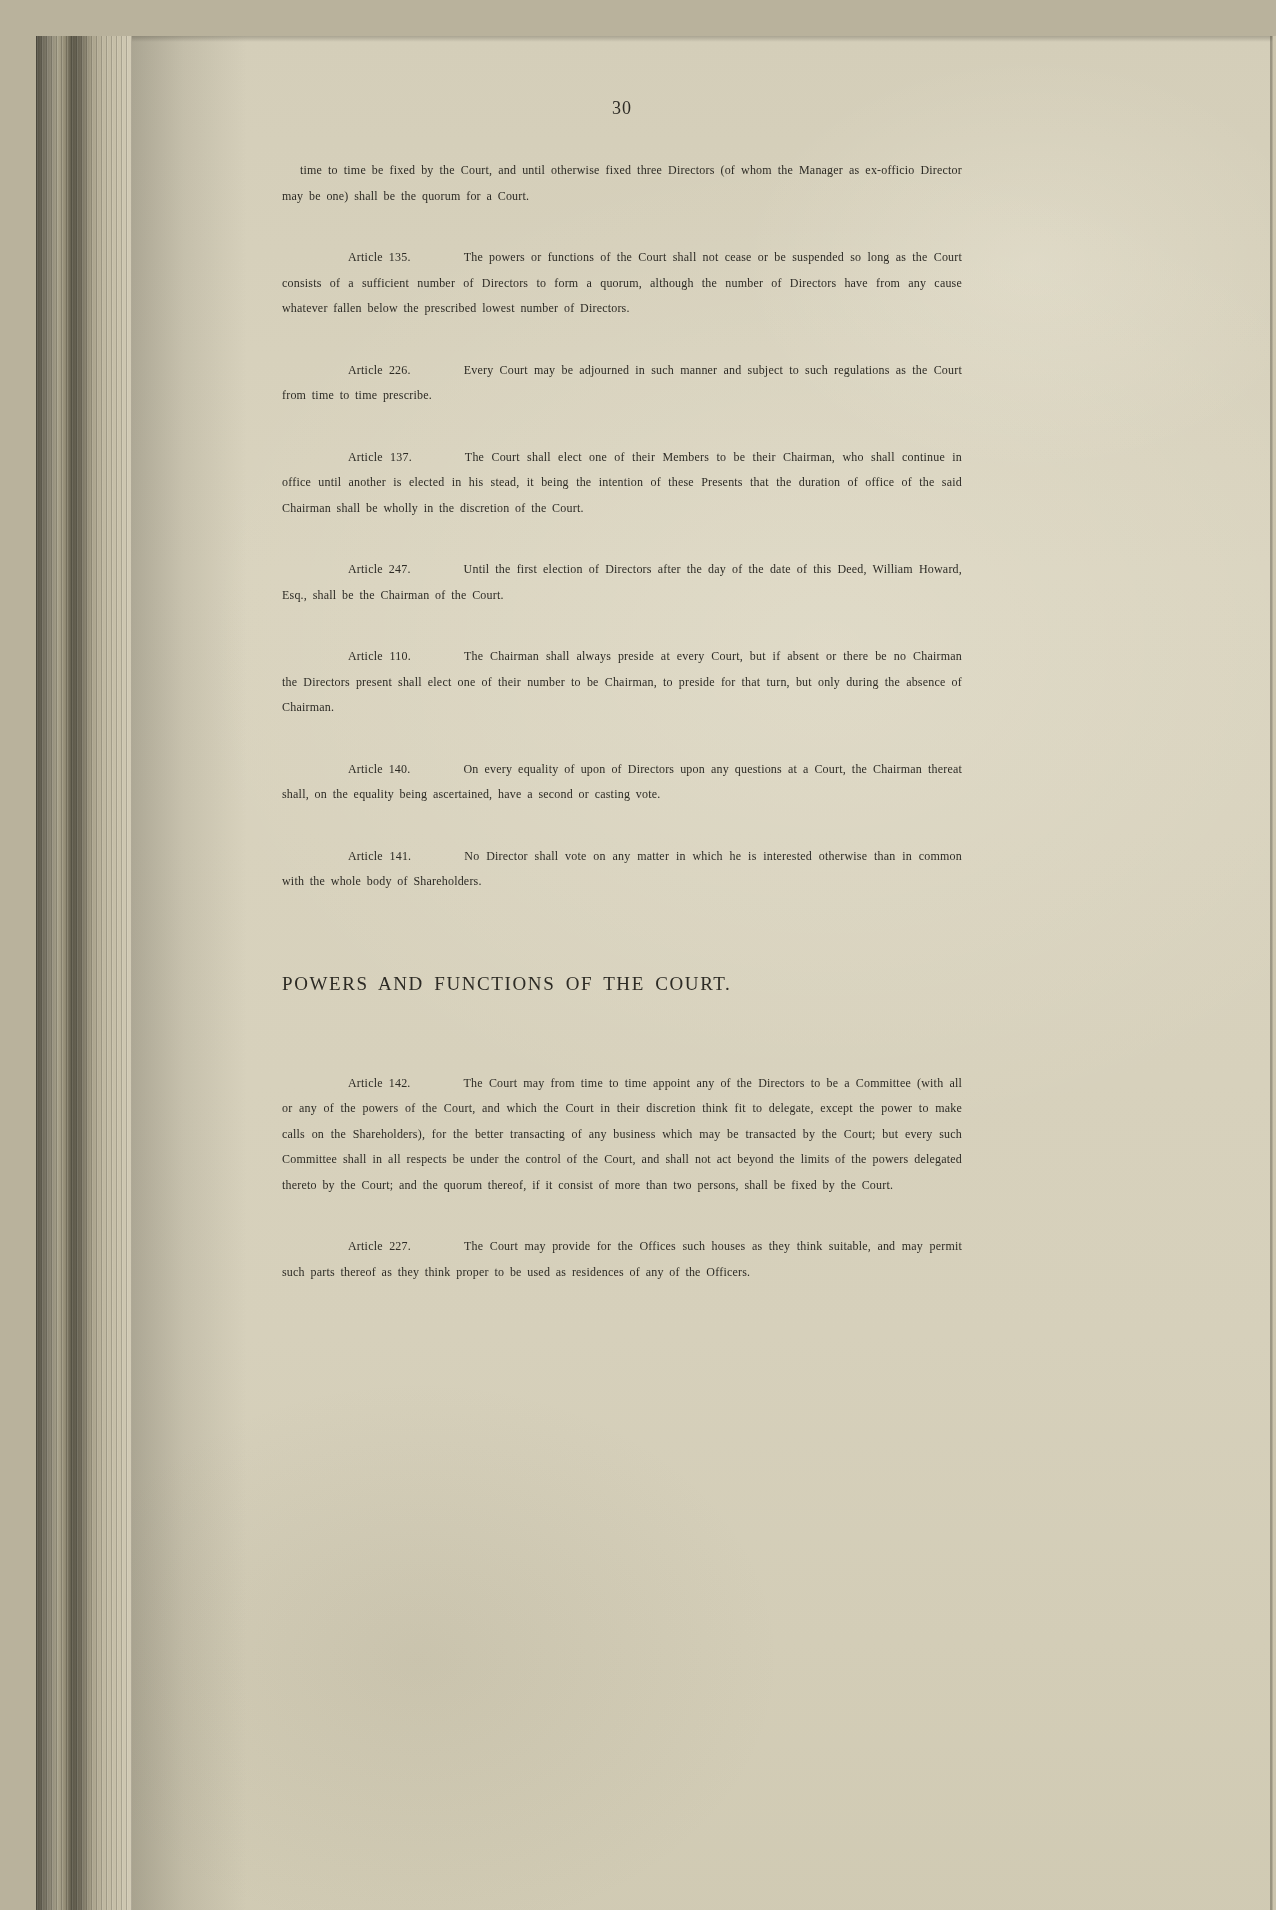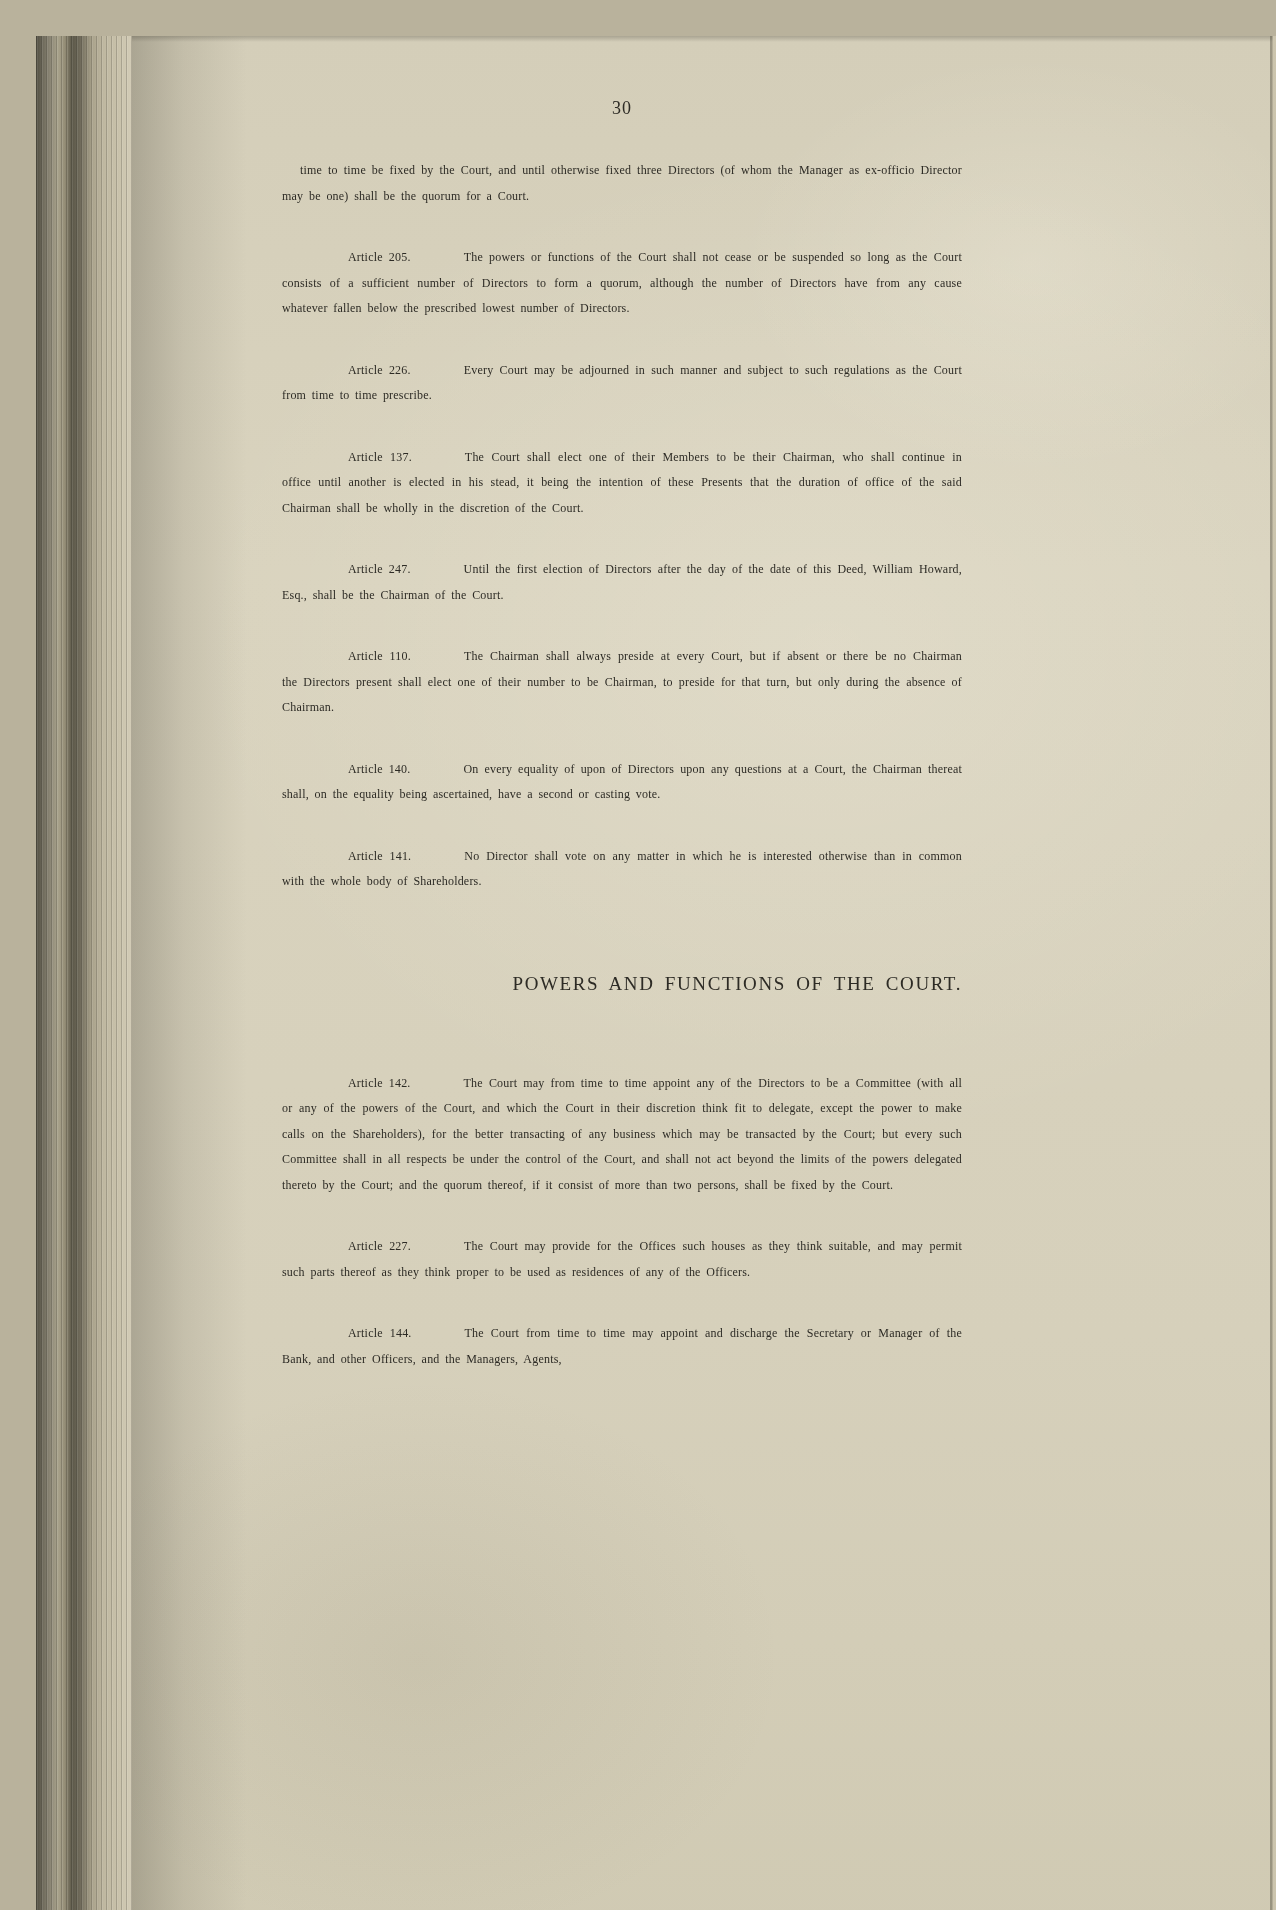--- a/index.html
+++ b/index.html
@@ -73,21 +73,21 @@
     font-size: 12px;
     line-height: 25.5px;
     text-align: justify;
     letter-spacing: 0.2px;
     word-spacing: 2.5px;
   }
   p.body-para.indented { text-indent: 48px; }
   .article-label { margin-right: 17px; white-space: nowrap; }
 
   h2.section-heading {
-    text-align: right;
+    text-align: left;
     font-size: 19px;
     font-weight: normal;
     letter-spacing: 1.6px;
     word-spacing: 4px;
     margin: 42px 0 40px 0;
   }
 </style>
 </head>
 <body>
 
@@ -95,25 +95,24 @@
   <div class="book-edge-left"></div>
   <div class="gutter-shadow"></div>
   <div class="page-edge-right"></div>
   <div class="bottom-shadow"></div>
   <div class="bottom-corner"></div>
 
   <div class="page-number">30</div>
 
   <main class="text-block" id="text-block">
       <p class="body-para"><span>time to time be fixed by the Court, and until otherwise fixed three Directors (of whom the Manager as ex-officio Director may be one) shall be the quorum for a Court.</span></p>
-      <p class="body-para indented"><span class="article-label">Article 205.</span><span>The powers or functions of the Court shall not cease or be suspended so long as the Court consists of a sufficient number of Directors to form a quorum, although the number of Directors have from any cause whatever fallen below the prescribed lowest number of Directors.</span></p>
+      <p class="body-para indented"><span class="article-label">Article 135.</span><span>The powers or functions of the Court shall not cease or be suspended so long as the Court consists of a sufficient number of Directors to form a quorum, although the number of Directors have from any cause whatever fallen below the prescribed lowest number of Directors.</span></p>
       <p class="body-para indented"><span class="article-label">Article 226.</span><span>Every Court may be adjourned in such manner and subject to such regulations as the Court from time to time prescribe.</span></p>
       <p class="body-para indented"><span class="article-label">Article 137.</span><span>The Court shall elect one of their Members to be their Chairman, who shall continue in office until another is elected in his stead, it being the intention of these Presents that the duration of office of the said Chairman shall be wholly in the discretion of the Court.</span></p>
       <p class="body-para indented"><span class="article-label">Article 247.</span><span>Until the first election of Directors after the day of the date of this Deed, William Howard, Esq., shall be the Chairman of the Court.</span></p>
       <p class="body-para indented"><span class="article-label">Article 110.</span><span>The Chairman shall always preside at every Court, but if absent or there be no Chairman the Directors present shall elect one of their number to be Chairman, to preside for that turn, but only during the absence of Chairman.</span></p>
       <p class="body-para indented"><span class="article-label">Article 140.</span><span>On every equality of upon of Directors upon any questions at a Court, the Chairman thereat shall, on the equality being ascertained, have a second or casting vote.</span></p>
       <p class="body-para indented"><span class="article-label">Article 141.</span><span>No Director shall vote on any matter in which he is interested otherwise than in common with the whole body of Shareholders.</span></p>
       <h2 class="section-heading">POWERS AND FUNCTIONS OF THE COURT.</h2>
       <p class="body-para indented"><span class="article-label">Article 142.</span><span>The Court may from time to time appoint any of the Directors to be a Committee (with all or any of the powers of the Court, and which the Court in their discretion think fit to delegate, except the power to make calls on the Shareholders), for the better transacting of any business which may be transacted by the Court; but every such Committee shall in all respects be under the control of the Court, and shall not act beyond the limits of the powers delegated thereto by the Court; and the quorum thereof, if it consist of more than two persons, shall be fixed by the Court.</span></p>
       <p class="body-para indented"><span class="article-label">Article 227.</span><span>The Court may provide for the Offices such houses as they think suitable, and may permit such parts thereof as they think proper to be used as residences of any of the Officers.</span></p>
-      <p class="body-para indented"><span class="article-label">Article 144.</span><span>The Court from time to time may appoint and discharge the Secretary or Manager of the Bank, and other Officers, and the Managers, Agents,</span></p>
     </main>
 </div>
 
 </body></html>

